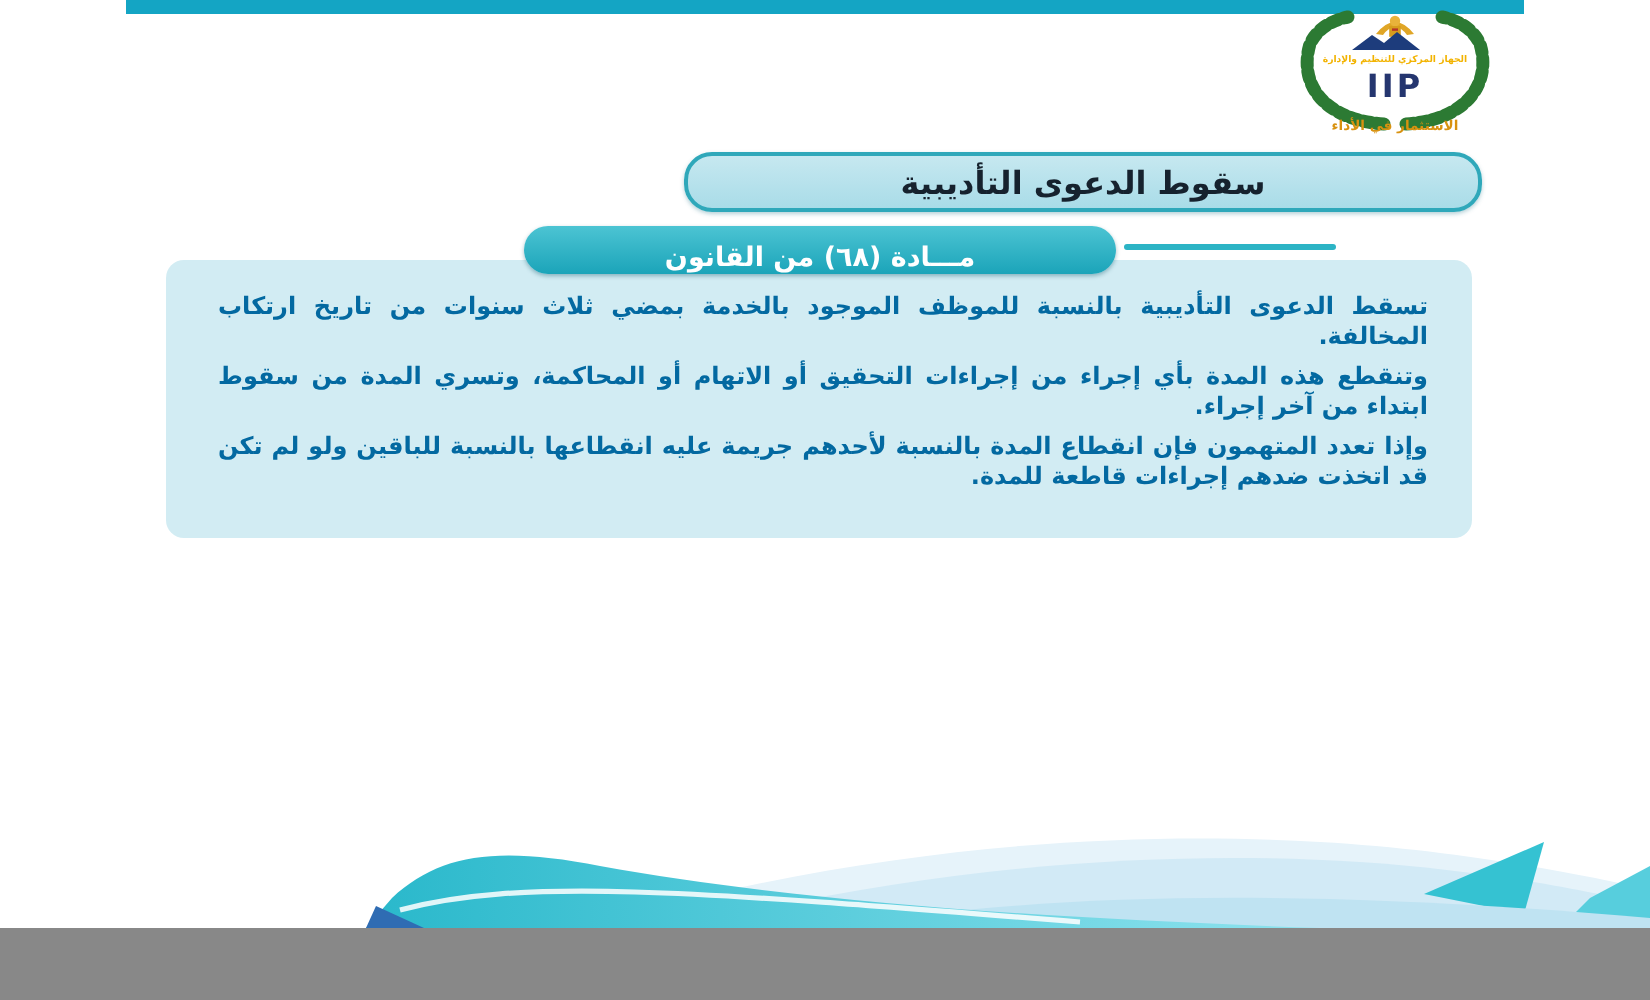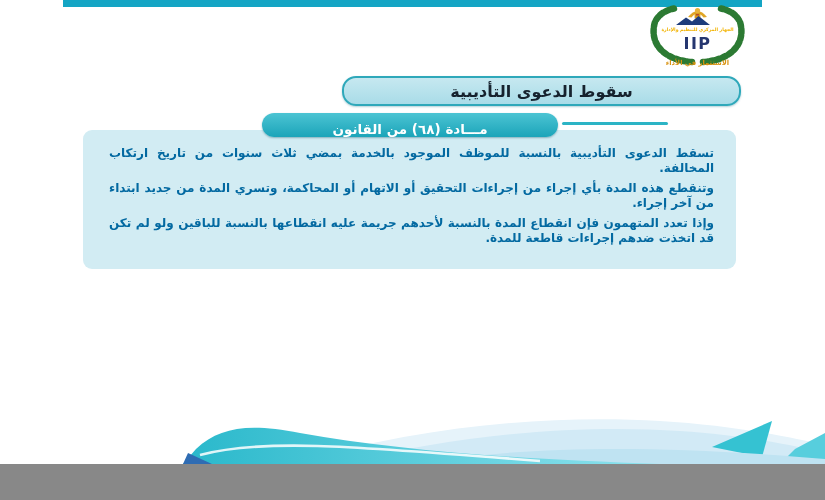--- a/index.html
+++ b/index.html
@@ -89,21 +89,21 @@
   </div>
 
   <div class="article-pill">
     <span>مـــادة (٦٨) من القانون</span>
   </div>
   <div class="article-line"></div>
 
   <div class="content-panel">
     <div class="content-text">
       <p>تسقط الدعوى التأديبية بالنسبة للموظف الموجود بالخدمة بمضي ثلاث سنوات من تاريخ ارتكاب المخالفة.</p>
-      <p>وتنقطع هذه المدة بأي إجراء من إجراءات التحقيق أو الاتهام أو المحاكمة، وتسري المدة من جديد ابتداء من آخر إجراء.</p>
+      <p>وتنقطع هذه المدة بأي إجراء من إجراءات التحقيق أو الاتهام أو المحاكمة، وتسري المدة من سقوط ابتداء من آخر إجراء.</p>
       <p>وإذا تعدد المتهمون فإن انقطاع المدة بالنسبة لأحدهم جريمة عليه انقطاعها بالنسبة للباقين ولو لم تكن قد اتخذت ضدهم إجراءات قاطعة للمدة.</p>
     </div>
   </div>
 
   <svg class="wave-svg" viewBox="0 0 825 56" preserveAspectRatio="none">
     <defs>
       <linearGradient id="gswoosh" x1="0" y1="0" x2="1" y2="0">
         <stop offset="0" stop-color="#29b8cb"></stop>
         <stop offset="1" stop-color="#8fe3ee"></stop>
       </linearGradient>

